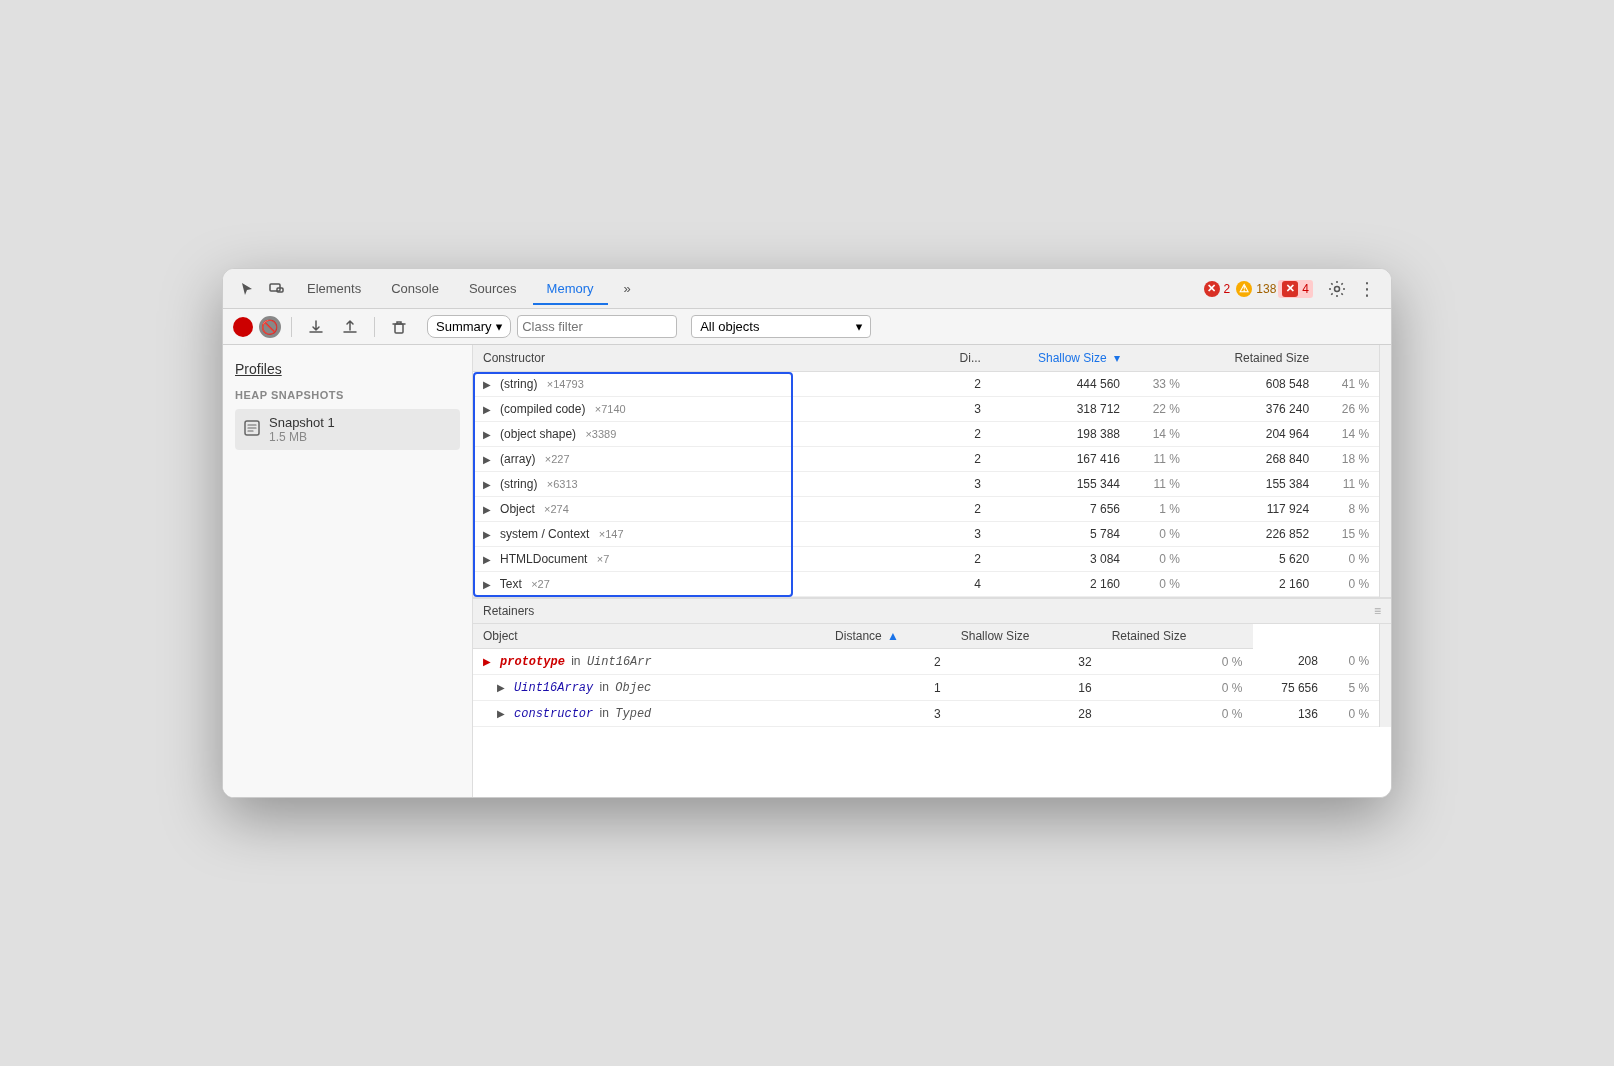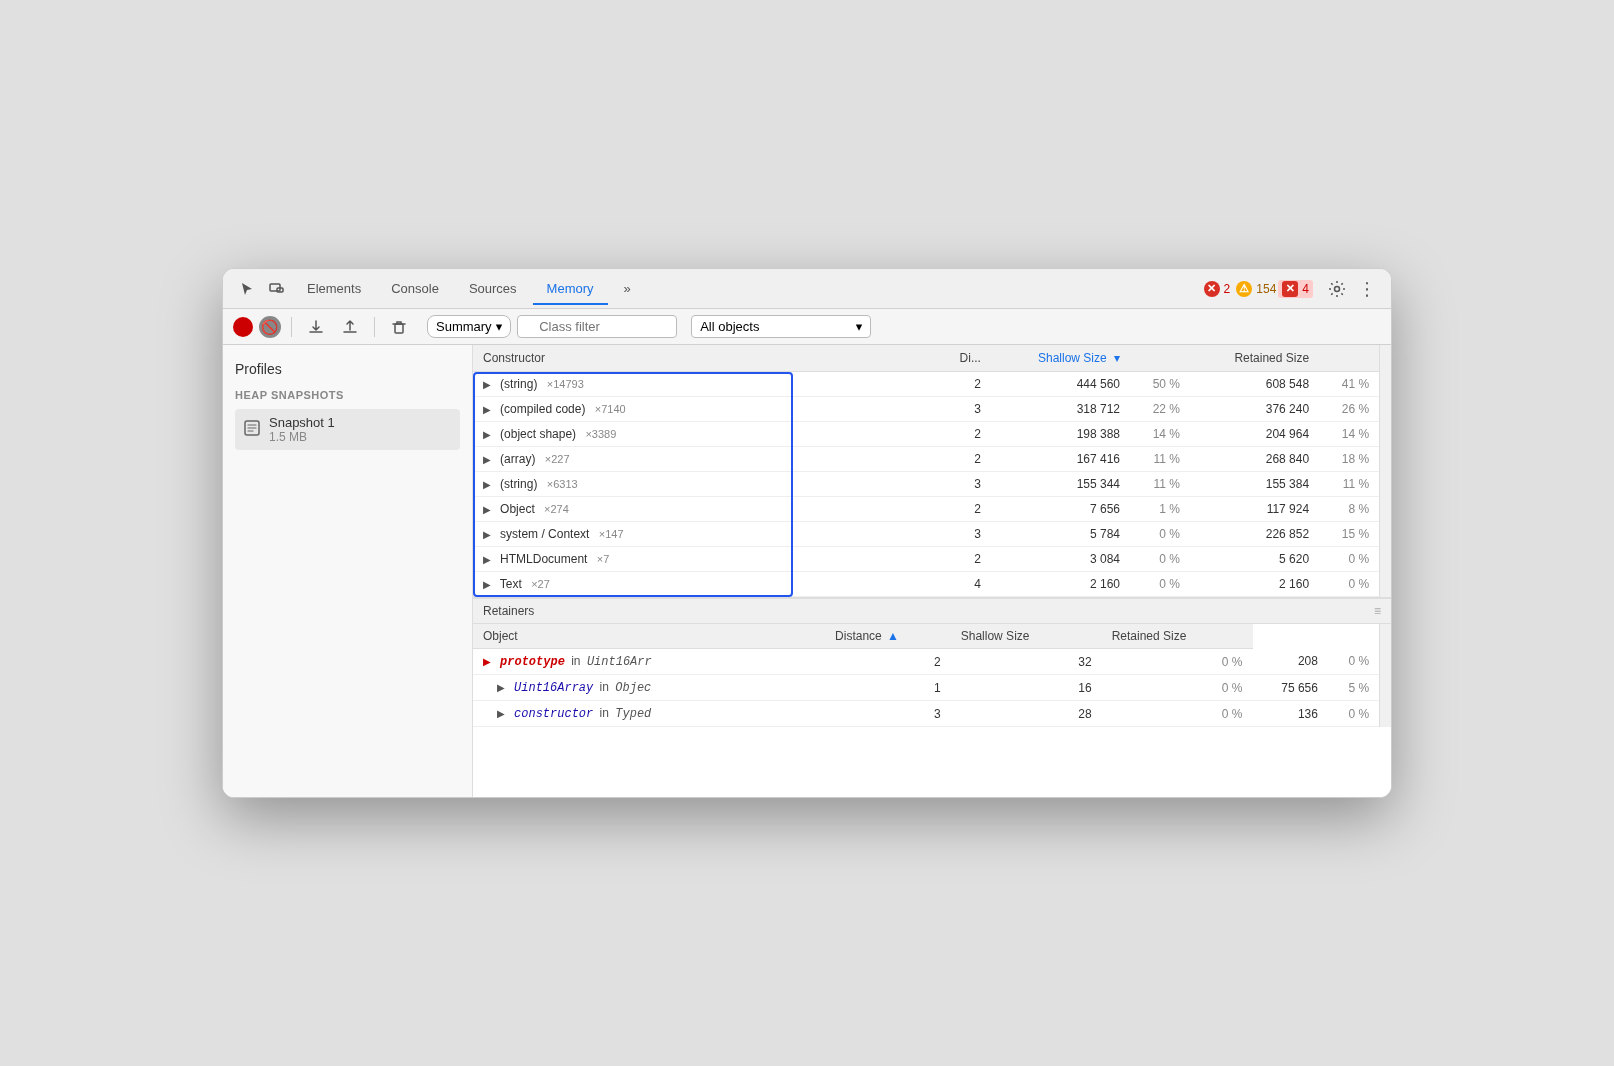--- a/index.html
+++ b/index.html
@@ -170,21 +170,21 @@
       border-radius: 8px;
       padding: 3px 8px;
       font-size: 13px;
       background: white;
       cursor: pointer;
       gap: 4px;
     }
     .class-filter-input {
       border: 1px solid #bbb;
       border-radius: 4px;
-      padding: 3px 21px;
+      padding: 3px 4px;
       font-size: 13px;
       background: white;
       color: #999;
       width: 160px;
     }
     .all-objects-dropdown {
       display: flex;
       align-items: center;
       border: 1px solid #bbb;
       border-radius: 4px;
@@ -214,20 +214,21 @@
       color: #888;
       text-transform: uppercase;
       letter-spacing: 0.5px;
       margin-bottom: 8px;
     }
     .sidebar-profiles-title {
       font-size: 14px;
       font-weight: 500;
       color: #333;
       margin-bottom: 12px;
+      text-decoration: underline;
     }
     .snapshot-item {
       display: flex;
       align-items: center;
       gap: 8px;
       padding: 6px 8px;
       border-radius: 4px;
       background: #e8e8e8;
       cursor: pointer;
     }
@@ -353,21 +354,21 @@
     <div class="tab-item">»</div>
 
     <div class="spacer"></div>
 
     <div class="error-badge">
       <span class="badge-icon error">✕</span>
       <span>2</span>
     </div>
     <div class="warn-badge">
       <span class="badge-icon warn">⚠</span>
-      <span>154</span>
+      <span>138</span>
     </div>
     <div class="info-badge">
       <span class="badge-icon info-sq">✕</span>
       <span>4</span>
     </div>
 
     <div class="toolbar-icon" style="margin-left:8px;">
       <svg width="18" height="18" viewBox="0 0 18 18" fill="none">
         <circle cx="9" cy="9" r="2.5" stroke="#555" stroke-width="1.5" fill="none"></circle>
         <path d="M9 1v2M9 15v2M1 9h2M15 9h2M3.22 3.22l1.42 1.42M13.36 13.36l1.42 1.42M14.78 3.22l-1.42 1.42M4.64 13.36l-1.42 1.42" stroke="#555" stroke-width="1.5"></path>
@@ -458,21 +459,21 @@
             <tbody>
 
               <tr id="row0">
                 <td class="constructor-col">
                   <span class="expand-arrow">▶</span>
                   <span class="constructor-name">(string)</span>
                   <span class="constructor-count">×14793</span>
                 </td>
                 <td class="num-col">2</td>
                 <td class="num-col">444 560</td>
-                <td class="pct-col">50 %</td>
+                <td class="pct-col">33 %</td>
                 <td class="num-col">608 548</td>
                 <td class="pct-col">41 %</td>
               </tr>
 
               <tr>
                 <td class="constructor-col">
                   <span class="expand-arrow">▶</span>
                   <span class="constructor-name">(compiled code)</span>
                   <span class="constructor-count">×7140</span>
                 </td>

